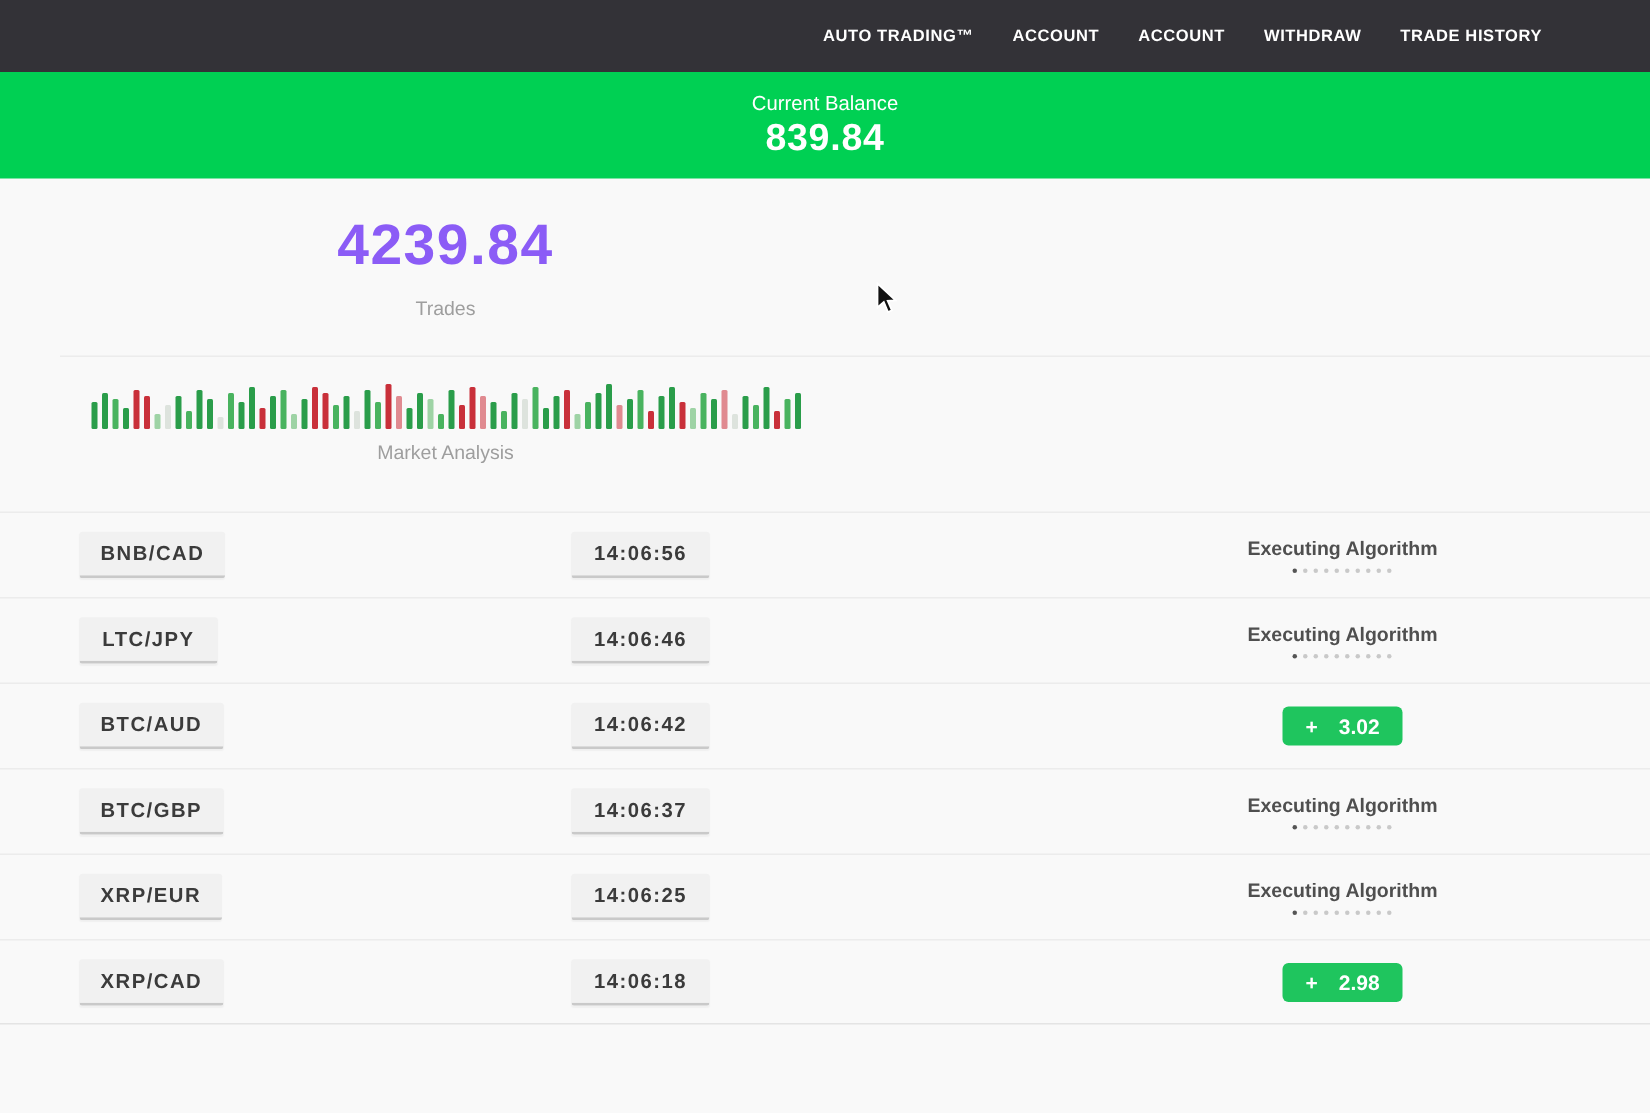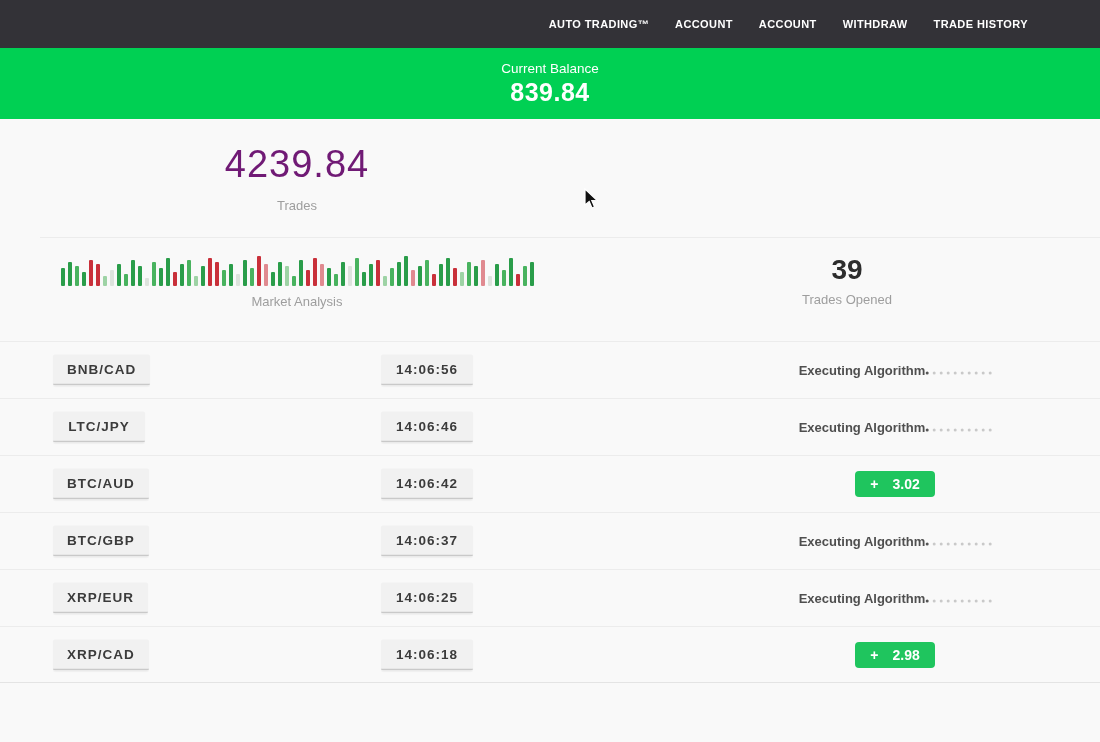--- a/index.html
+++ b/index.html
@@ -24,21 +24,21 @@
   .banner {
     height:71px; background:#00d053; color:#ffffff;
     display:flex; flex-direction:column; align-items:center; justify-content:center;
   }
   .banner-label { font-size:13.5px; margin-bottom:2px; }
   .banner-value { font-size:25px; font-weight:bold; letter-spacing:.5px; }
   
   .stats-row { display:flex; height:118px; }
   .col-left  { width:54%; display:flex; flex-direction:column; align-items:center; }
   .col-right { width:46%; display:flex; flex-direction:column; align-items:center; }
-  .balance-value { margin-top:24px; font-size:38px; font-weight:normal; color:#701a75; letter-spacing:1px; }
+  .balance-value { margin-top:24px; font-size:38px; font-weight:bold; color:#8b5cf6; letter-spacing:1px; }
   .muted-label { font-size:13px; color:#9e9e9e; }
   .balance-label { margin-top:12px; }
   .toggle-line { margin-top:32px; display:flex; align-items:center; }
   .toggle {
     width:52px; height:30px; border-radius:15px; background:#3fa9e6;
     position:relative; cursor:pointer; flex:0 0 auto;
   }
   .toggle-knob {
     position:absolute; right:2px; top:2px; width:26px; height:26px;
     border-radius:50%; background:#ffffff; box-shadow:0 1px 3px rgba(0,0,0,.35);
@@ -63,21 +63,21 @@
   .chip {
     position:absolute; top:50%; transform:translateY(-50%);
     background:#f1f1f1; border-bottom:2px solid #c9c9c9; border-radius:2px;
     font-weight:bold; color:#3b3b3b; letter-spacing:1px;
     padding:7px 14px; font-size:13.5px; box-shadow:0 1px 1px rgba(0,0,0,.04);
   }
   .chip-pair { left:53px; min-width:92px; text-align:center; }
   .chip-time { left:381px; min-width:92px; text-align:center; }
   .row-status {
     position:absolute; left:895px; top:50%; transform:translate(-50%,-50%);
-    display:flex; align-items:center;
+    display:flex; flex-direction:column; align-items:center;
   }
   .exec-label { font-size:13px; font-weight:bold; color:#4f4f4f; white-space:nowrap; }
   .dots { margin-top:6px; display:flex; gap:4px; }
   .dot { width:3px; height:3px; border-radius:50%; background:#c9c9c9; }
   .dot.active { background:#555; }
   .result-badge {
     min-width:80px; padding:5px 10px; border-radius:4px;
     display:inline-flex; align-items:center; justify-content:center; gap:14px;
     color:#fff; font-size:14px; font-weight:bold;
   }
@@ -178,24 +178,20 @@
         <div class="bar" style="height: 10px; background: rgb(221, 227, 221);"></div>
         <div class="bar" style="height: 22px; background: rgb(42, 157, 74);"></div>
         <div class="bar" style="height: 16px; background: rgb(73, 179, 95);"></div>
         <div class="bar" style="height: 28px; background: rgb(42, 157, 74);"></div>
         <div class="bar" style="height: 12px; background: rgb(201, 48, 58);"></div>
         <div class="bar" style="height: 20px; background: rgb(73, 179, 95);"></div>
         <div class="bar" style="height: 24px; background: rgb(42, 157, 74);"></div>
       </div>
     <div class="muted-label chart-label">Market Analysis</div>
   </div>
-  <div class="col-right">
-    <div class="trades-value">39</div>
-    <div class="muted-label trades-label">Trades Opened</div>
-  </div>
 </div>
 
 <div>
   <div class="trade-row">
     <span class="chip chip-pair">BNB/CAD</span>
     <span class="chip chip-time">14:06:56</span>
     <span class="row-status">
         <div class="exec-label">Executing Algorithm</div>
         <div class="dots">
           <span class="dot active"></span>

